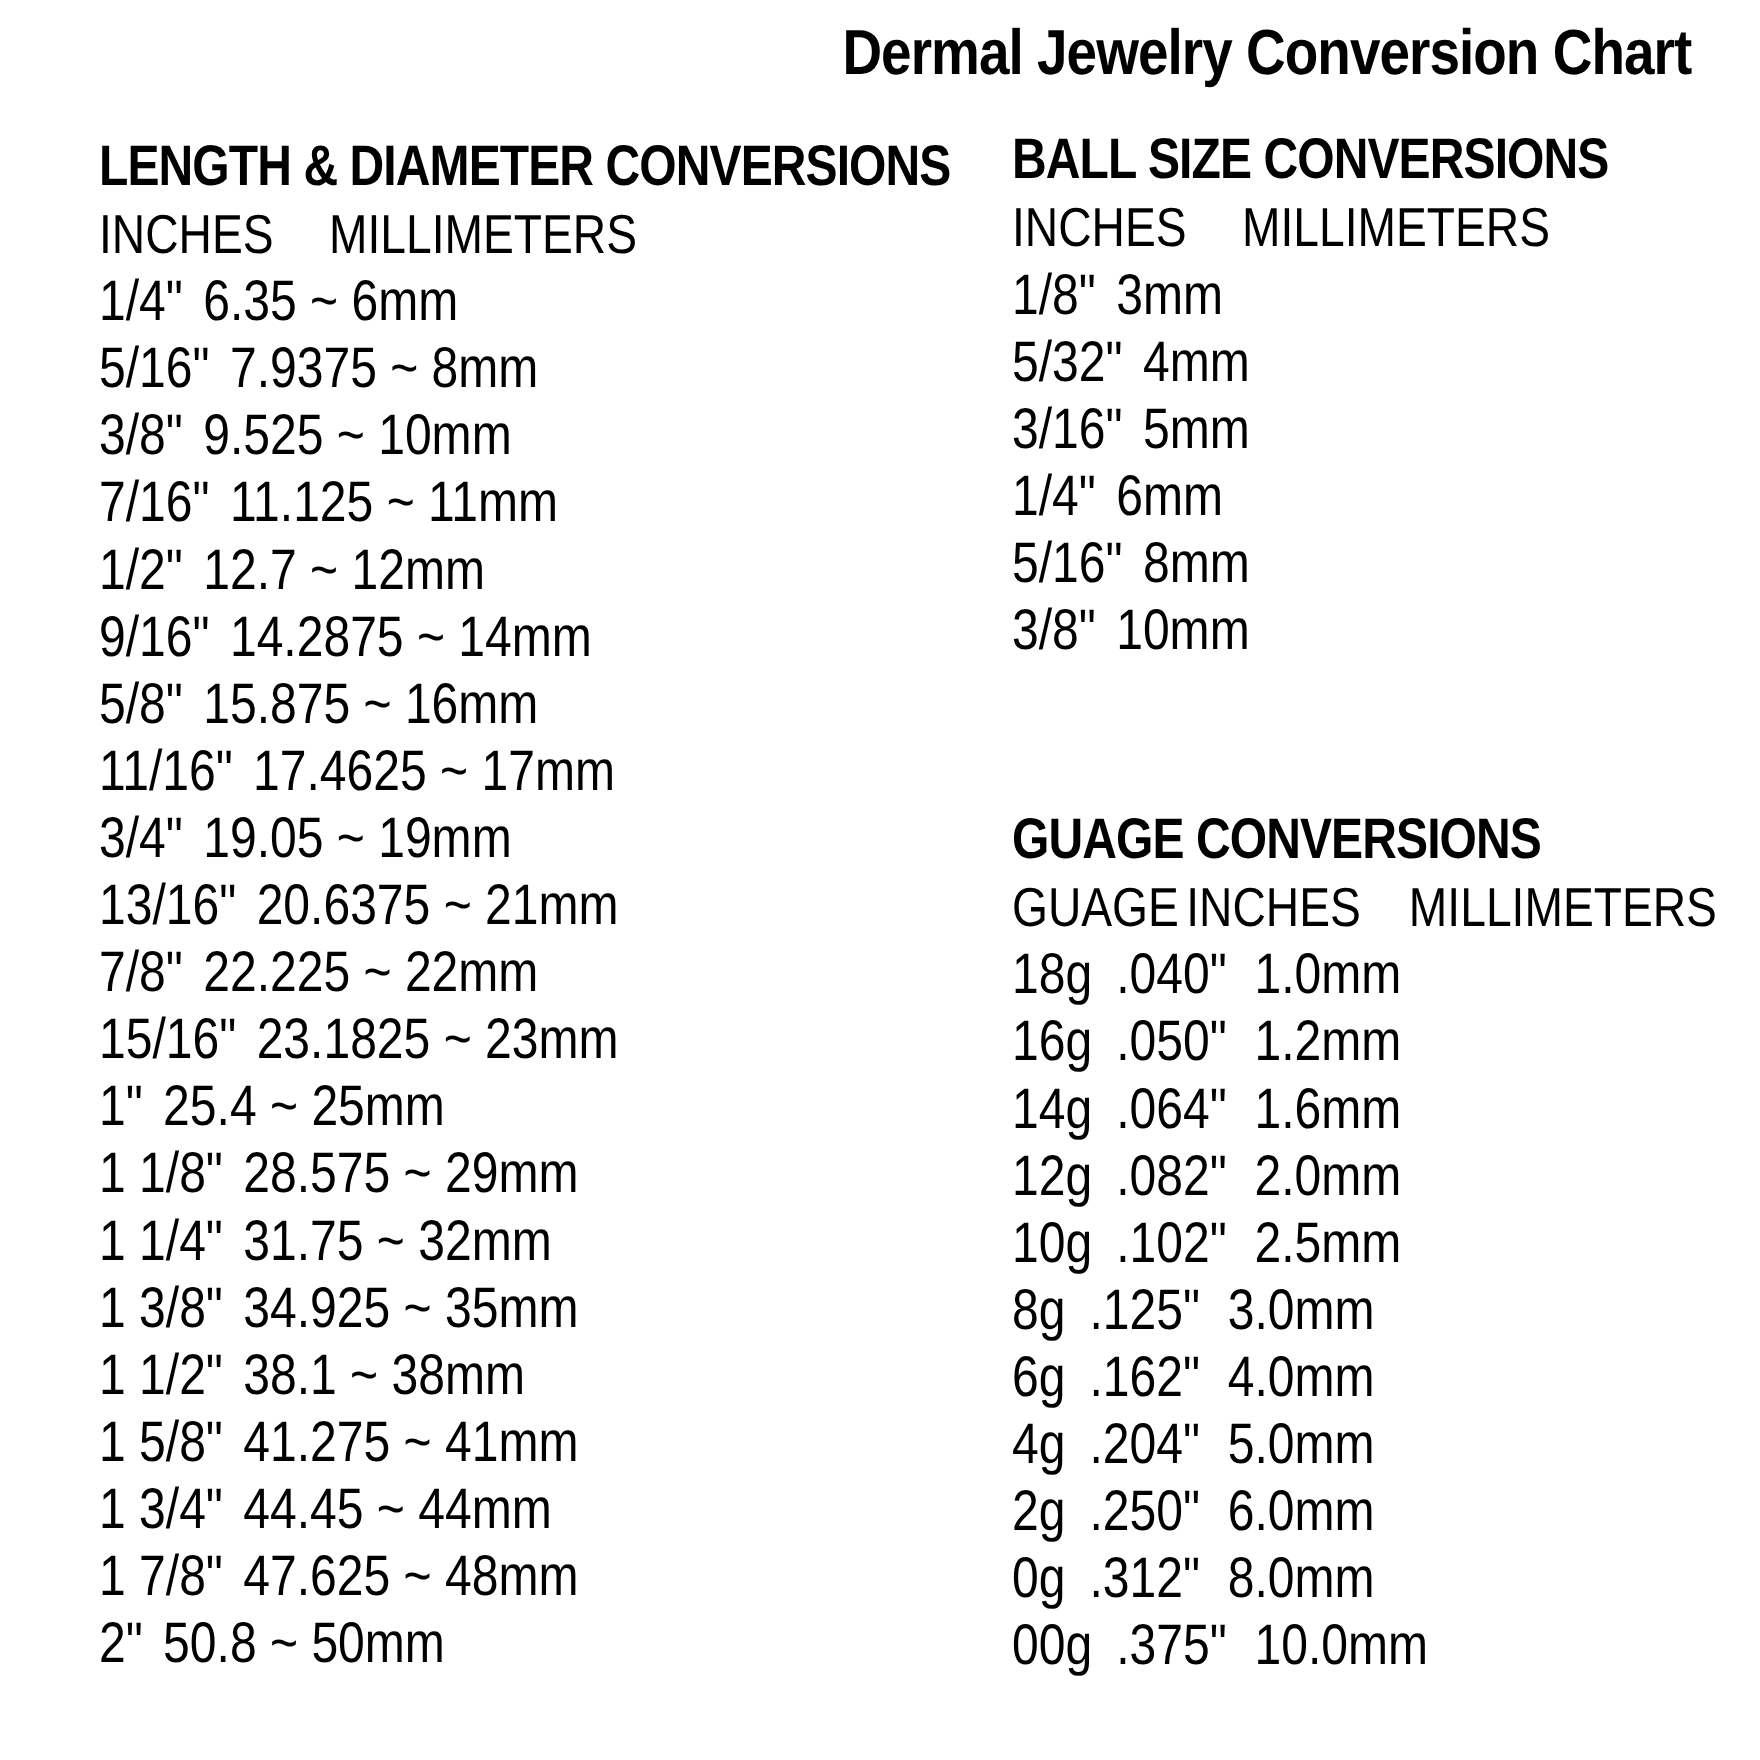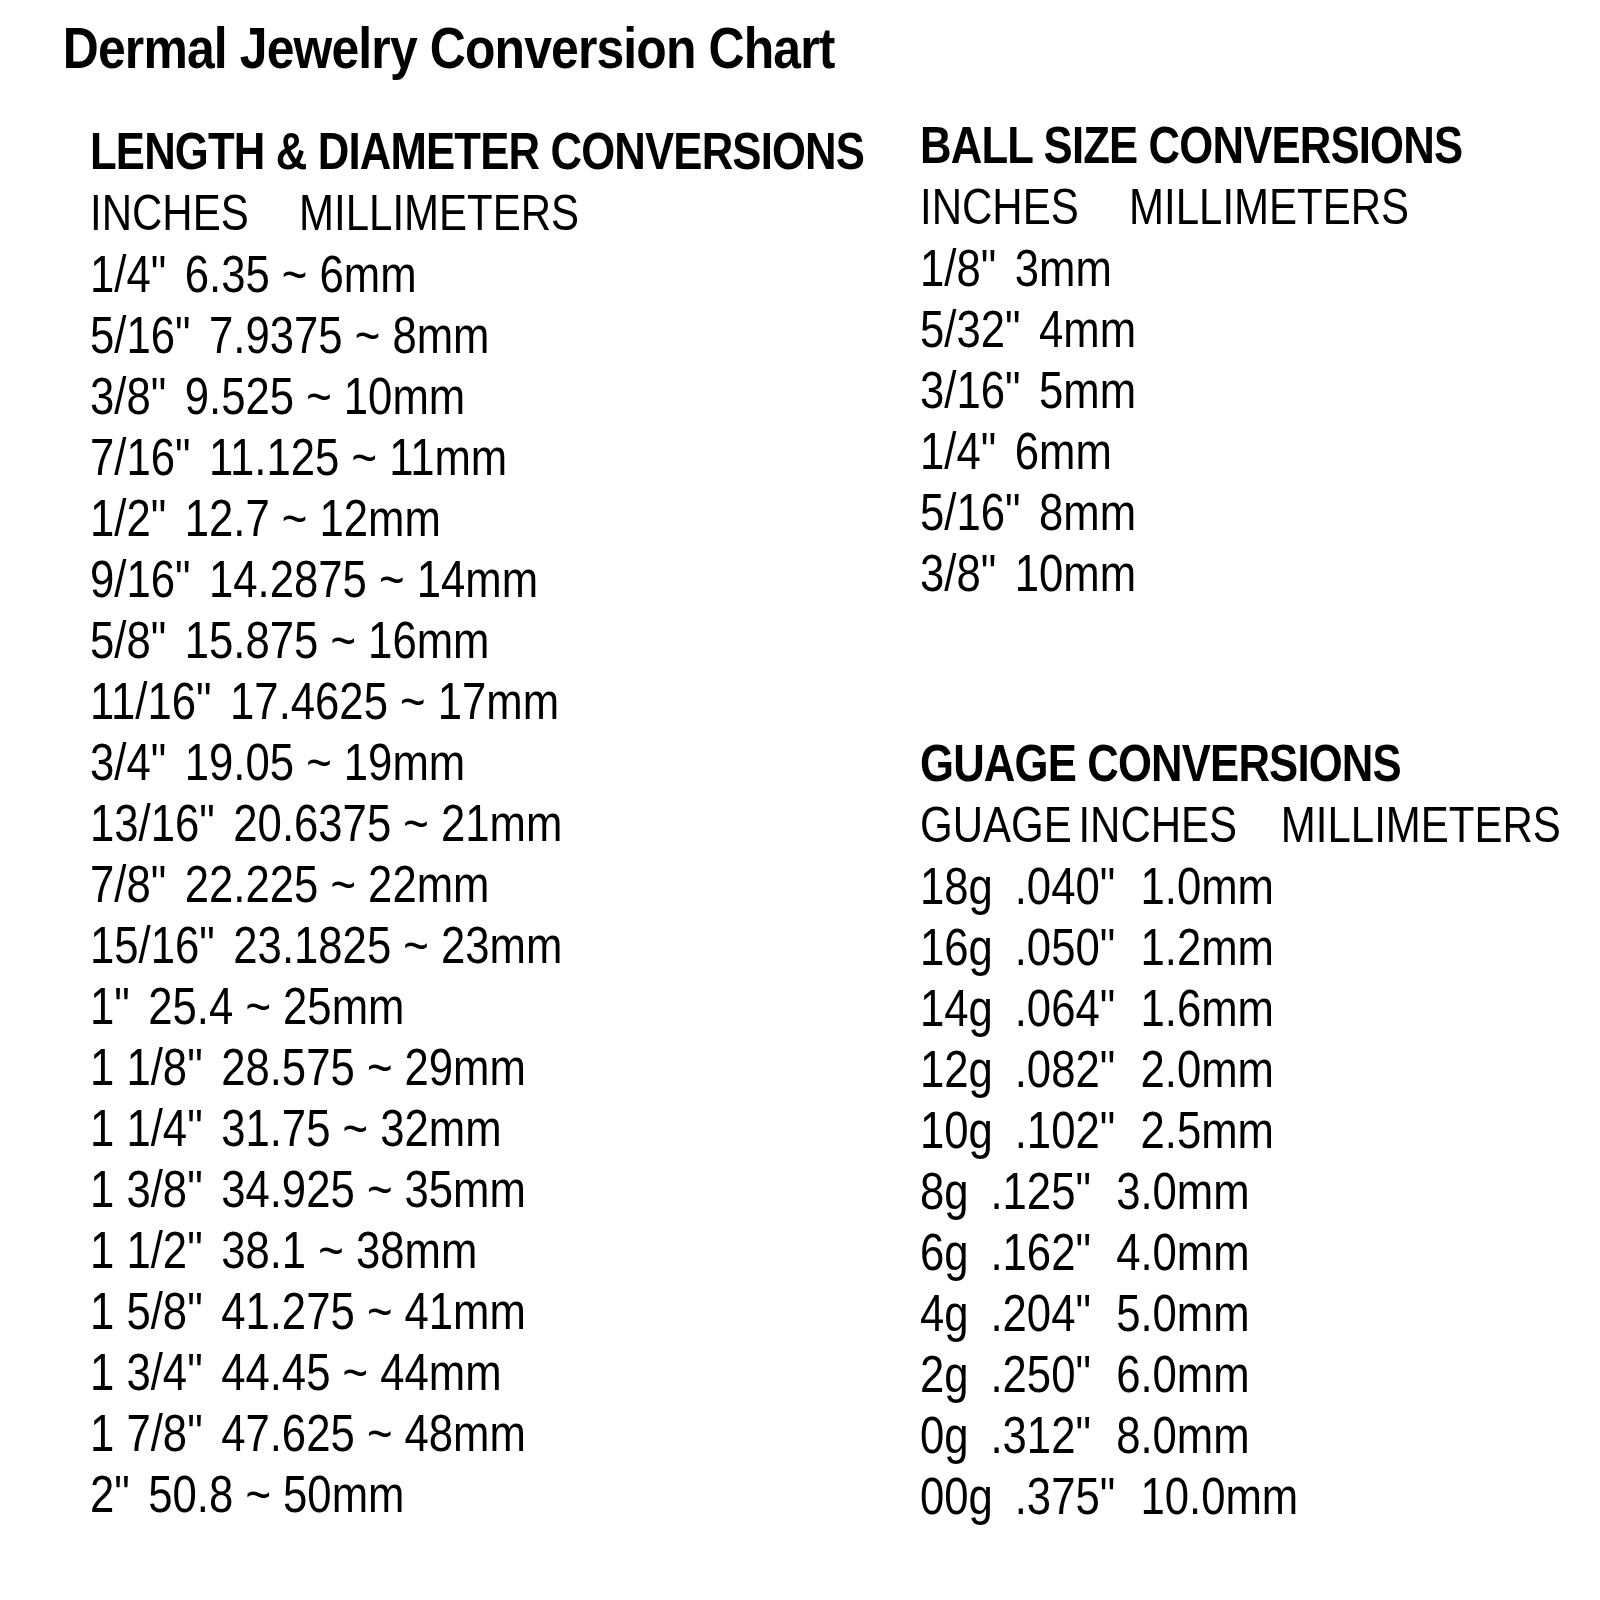--- a/index.html
+++ b/index.html
@@ -4,21 +4,21 @@
 <style>
   html,body { margin:0; padding:0; background:#ffffff; }
   .page {
     position:relative;
     width:1600px; height:1600px;
     background:#ffffff;
     color:#000000;
     font-family:"Liberation Sans","DejaVu Sans",sans-serif;
     overflow:hidden;
   }
-  .title-wrap { position:absolute; top:14px; left:0; width:1600px; text-align:left; }
+  .title-wrap { position:absolute; top:14px; left:0; width:1600px; text-align:right; }
   .title {
     display:inline-block;
     font-size:58px; font-weight:bold;
     letter-spacing:-1px;
     transform:scaleX(0.86); transform-origin:center top;
     white-space:nowrap;
   }
   .col {
     position:absolute;
     transform:scaleX(0.84); transform-origin:left top;

